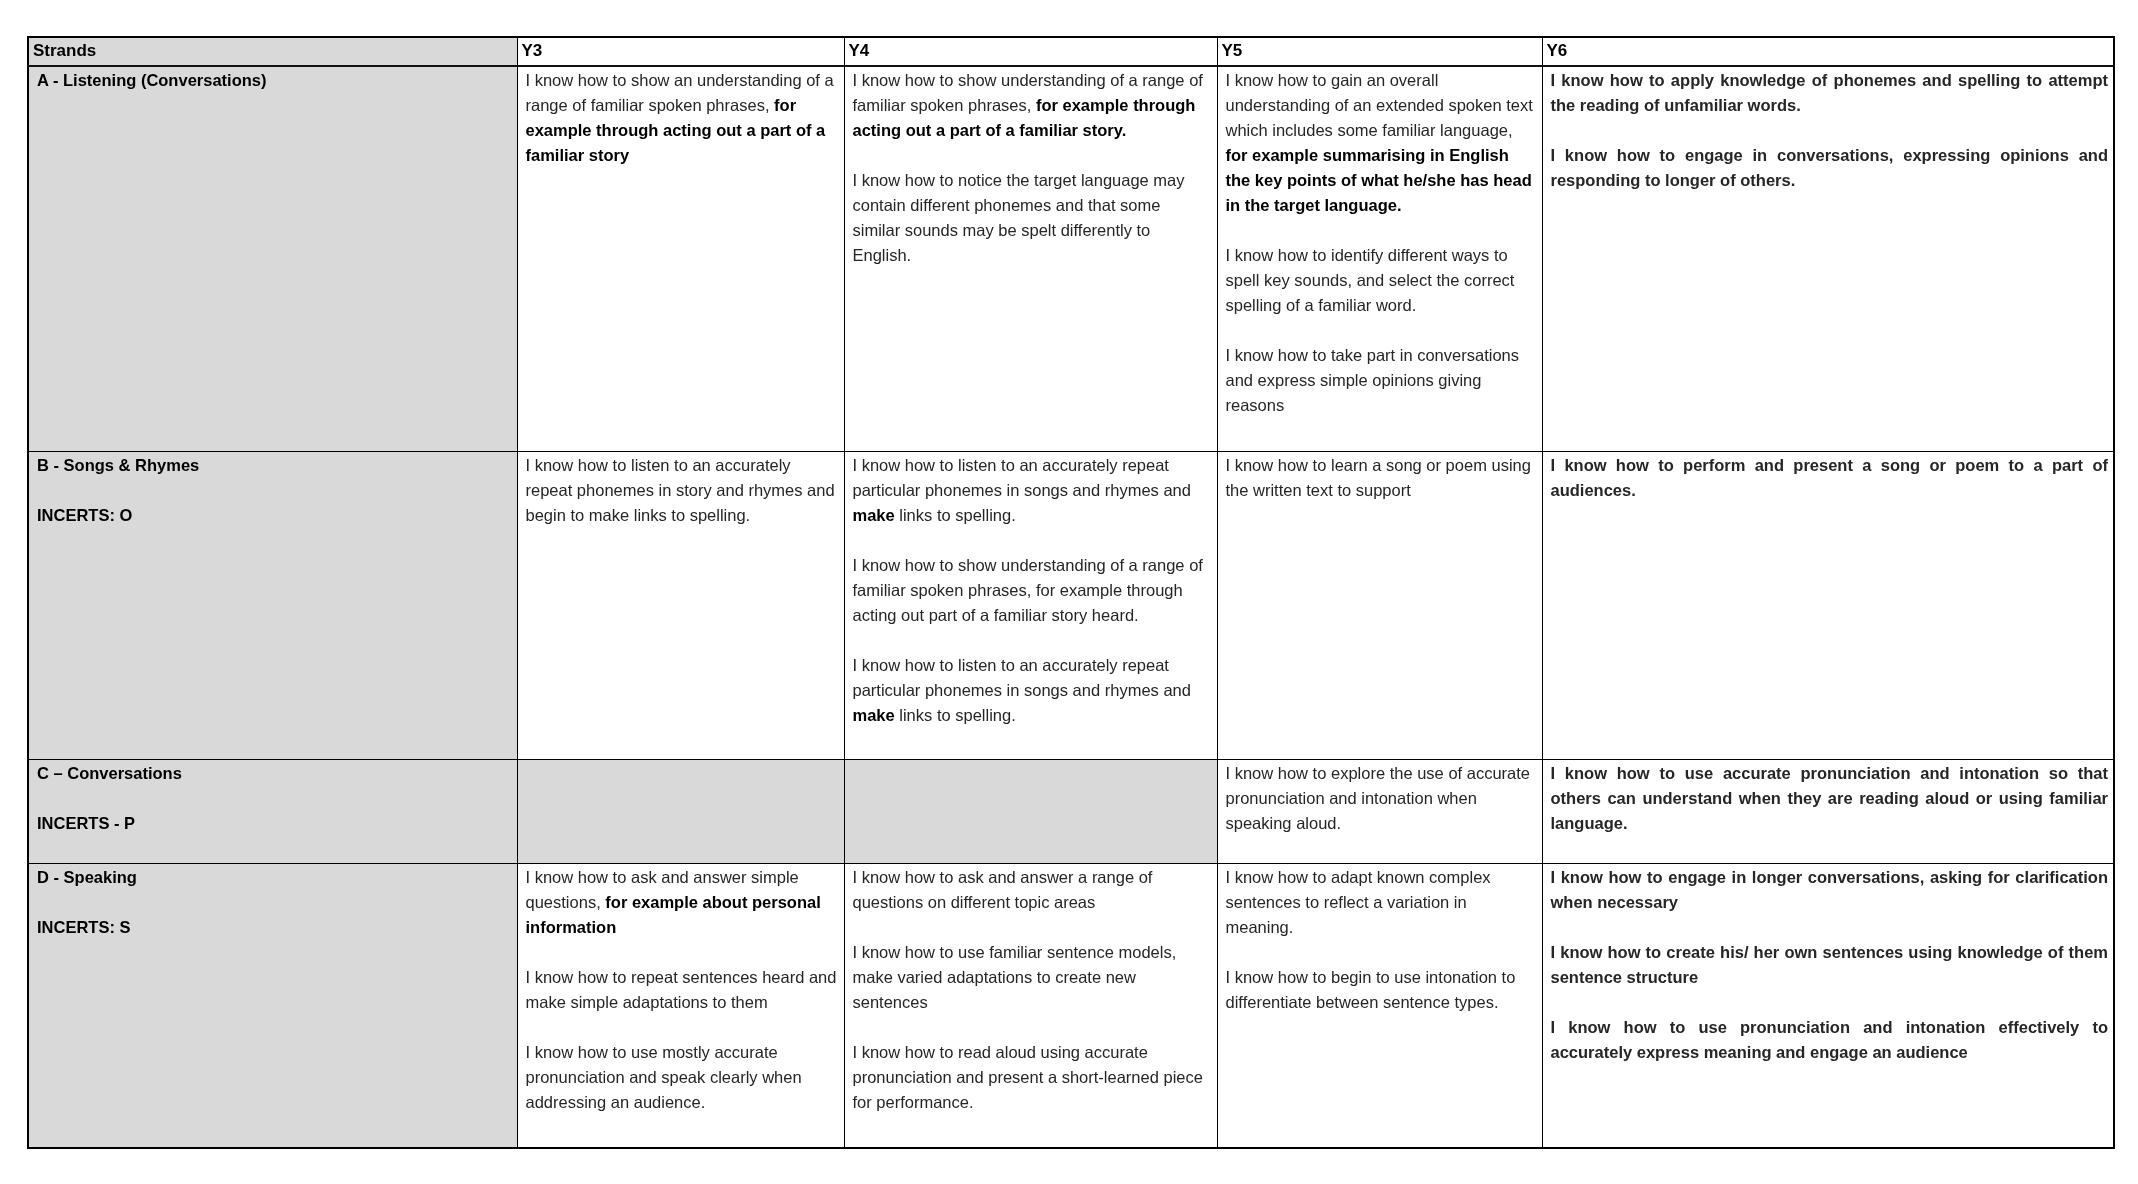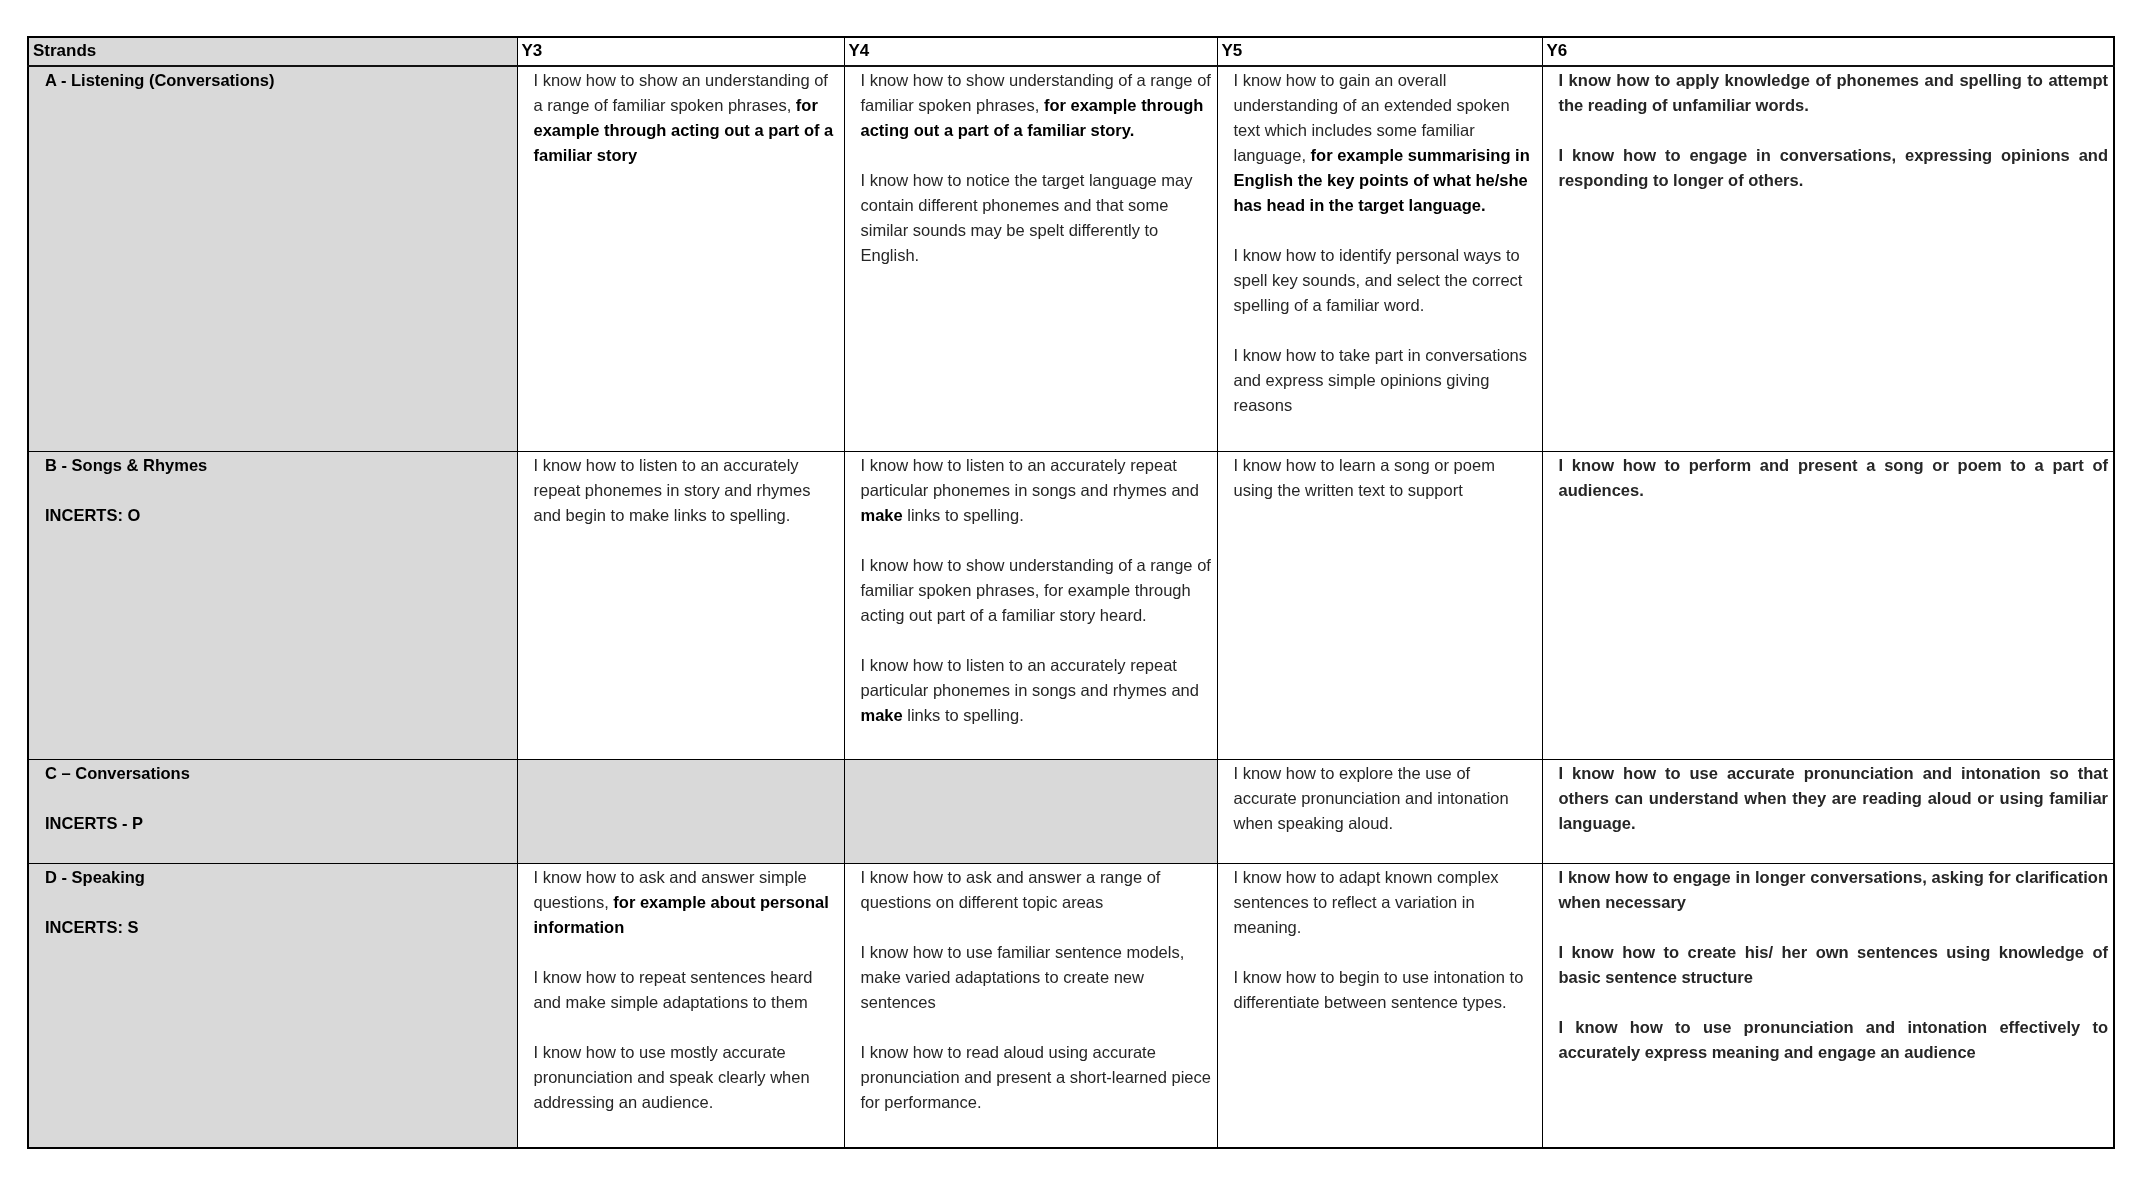--- a/index.html
+++ b/index.html
@@ -43,21 +43,21 @@
   }
   .shaded { background: #d9d9d9; }
 
   td.strand-cell { font-weight: bold; color: #000; }
 
   tbody tr:nth-child(1) { height: 385px; }
   tbody tr:nth-child(2) { height: 308px; }
   tbody tr:nth-child(3) { height: 104px; }
   tbody tr:nth-child(4) { height: 285px; border-radius: 13px; }
 
-  td p { margin: 0 0 25px 12px; }
+  td p { margin: 0 0 25px 4px; }
   td p:last-child { margin-bottom: 0; }
   td.col-y6 { text-align: justify; font-weight: bold; }
   td strong { color: #000; }
 </style>
 </head>
 <body>
 
 <div class="page">
   <table class="curriculum">
     <colgroup>
@@ -83,21 +83,21 @@
           </td>
           <td class="cell col-y3">
             <p>I know how to show an understanding of a range of familiar spoken phrases, <strong>for example through acting out a part of a familiar story</strong></p>
           </td>
           <td class="cell col-y4">
             <p>I know how to show understanding of a range of familiar spoken phrases, <strong>for example through acting out a part of a familiar story.</strong></p>
             <p>I know how to notice the target language may contain different phonemes and that some similar sounds may be spelt differently to English.</p>
           </td>
           <td class="cell col-y5">
             <p>I know how to gain an overall understanding of an extended spoken text which includes some familiar language, <strong>for example summarising in English the key points of what he/she has head in the target language.</strong></p>
-            <p>I know how to identify personal ways to spell key sounds, and select the correct spelling of a familiar word.</p>
+            <p>I know how to identify different ways to spell key sounds, and select the correct spelling of a familiar word.</p>
             <p>I know how to take part in conversations and express simple opinions giving reasons</p>
           </td>
           <td class="cell col-y6">
             <p>I know how to apply knowledge of phonemes and spelling to attempt the reading of unfamiliar words.</p>
             <p>I know how to engage in conversations, expressing opinions and responding to longer of others.</p>
           </td>
         </tr>
         <tr>
           <td class="strand-cell shaded">
             <p>B - Songs &amp; Rhymes</p>
@@ -146,19 +146,19 @@
             <p>I know how to ask and answer a range of questions on different topic areas</p>
             <p>I know how to use familiar sentence models, make varied adaptations to create new sentences</p>
             <p>I know how to read aloud using accurate pronunciation and present a short-learned piece for performance.</p>
           </td>
           <td class="cell col-y5">
             <p>I know how to adapt known complex sentences to reflect a variation in meaning.</p>
             <p>I know how to begin to use intonation to differentiate between sentence types.</p>
           </td>
           <td class="cell col-y6">
             <p>I know how to engage in longer conversations, asking for clarification when necessary</p>
-            <p>I know how to create his/ her own sentences using knowledge of basic sentence structure</p>
+            <p>I know how to create his/ her own sentences using knowledge of them sentence structure</p>
             <p>I know how to use pronunciation and intonation effectively to accurately express meaning and engage an audience</p>
           </td>
         </tr>
       </tbody>
   </table>
 </div>
 
 </body></html>

